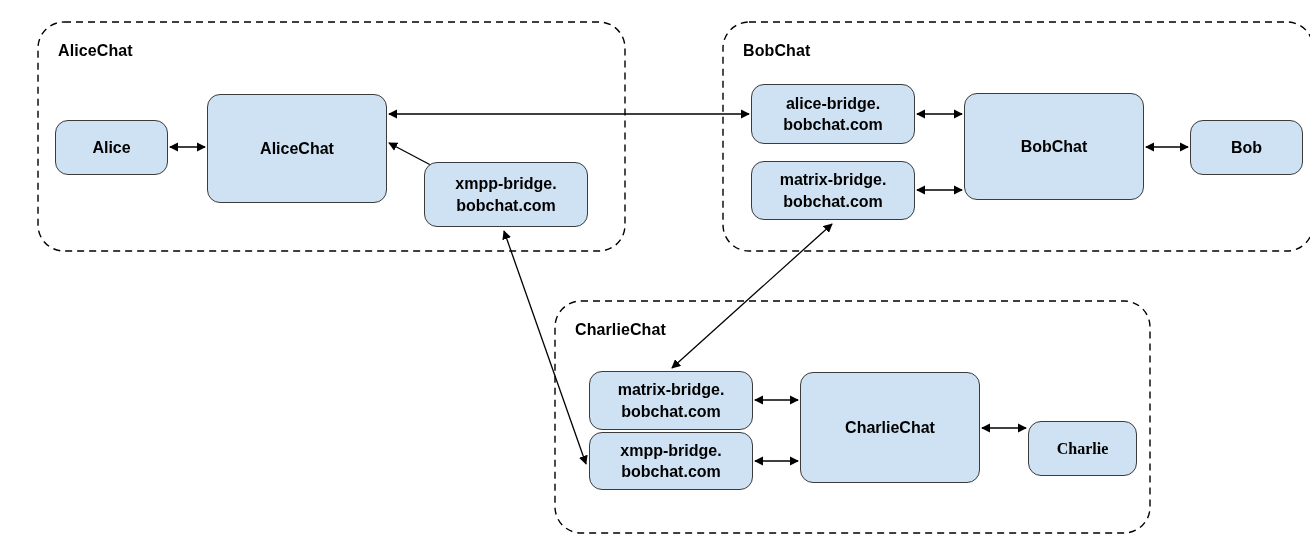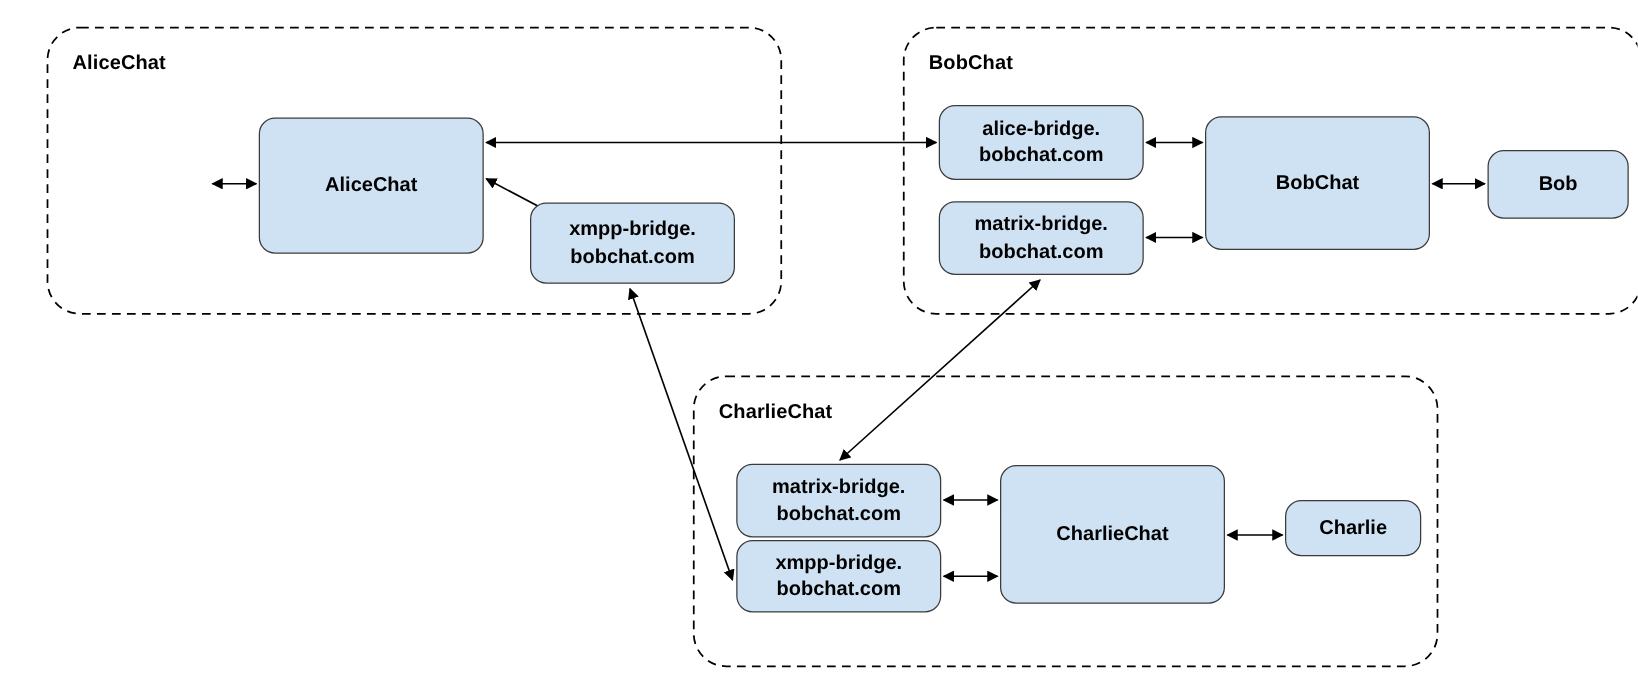--- a/index.html
+++ b/index.html
@@ -91,20 +91,23 @@
       <path d="M 812 224 L 652 368" fill="none" stroke="#000000" stroke-width="1.3" marker-end="url(#arrow-end)" marker-start="url(#arrow-start)"></path>
       <path d="M 484 231 L 566 464" fill="none" stroke="#000000" stroke-width="1.3" marker-end="url(#arrow-end)" marker-start="url(#arrow-start)"></path>
       <path d="M 735 400 L 778 400" fill="none" stroke="#000000" stroke-width="1.3" marker-end="url(#arrow-end)" marker-start="url(#arrow-start)"></path>
       <path d="M 735 461 L 778 461" fill="none" stroke="#000000" stroke-width="1.3" marker-end="url(#arrow-end)" marker-start="url(#arrow-start)"></path>
       <path d="M 962 428 L 1006 428" fill="none" stroke="#000000" stroke-width="1.3" marker-end="url(#arrow-end)" marker-start="url(#arrow-start)"></path>
     </svg>
 
 <div class="group-label" style="left: 38px; top: 42px;">AliceChat</div>
     <div class="group-label" style="left: 723px; top: 42px;">BobChat</div>
     <div class="group-label" style="left: 555px; top: 321px;">CharlieChat</div>
+    <div class="node" style="left: 35px; top: 120px; width: 113px; height: 55px; background: rgb(207, 226, 243); border-color: rgb(59, 59, 59);">
+      <span class="lines">Alice</span>
+    </div>
     <div class="node" style="left: 187px; top: 94px; width: 180px; height: 109px; background: rgb(207, 226, 243); border-color: rgb(59, 59, 59);">
       <span class="lines">AliceChat</span>
     </div>
     <div class="node" style="left: 404px; top: 162px; width: 164px; height: 65px; background: rgb(207, 226, 243); border-color: rgb(59, 59, 59);">
       <span class="lines">xmpp-bridge.
 bobchat.com</span>
     </div>
     <div class="node" style="left: 731px; top: 84px; width: 164px; height: 60px; background: rgb(207, 226, 243); border-color: rgb(59, 59, 59);">
       <span class="lines">alice-bridge.
 bobchat.com</span>
@@ -123,16 +126,16 @@
       <span class="lines">matrix-bridge.
 bobchat.com</span>
     </div>
     <div class="node" style="left: 569px; top: 432px; width: 164px; height: 58px; background: rgb(207, 226, 243); border-color: rgb(59, 59, 59);">
       <span class="lines">xmpp-bridge.
 bobchat.com</span>
     </div>
     <div class="node" style="left: 780px; top: 372px; width: 180px; height: 111px; background: rgb(207, 226, 243); border-color: rgb(59, 59, 59);">
       <span class="lines">CharlieChat</span>
     </div>
-    <div class="node" style="left: 1008px; top: 400px; width: 109px; height: 45px; background: rgb(207, 226, 243); border-color: rgb(59, 59, 59);">
+    <div class="node" style="left: 1008px; top: 421px; width: 109px; height: 55px; background: rgb(207, 226, 243); border-color: rgb(59, 59, 59); font-family: Liberation Serif, serif;">
       <span class="lines">Charlie</span>
     </div>
   </div>
 
 </body></html>

